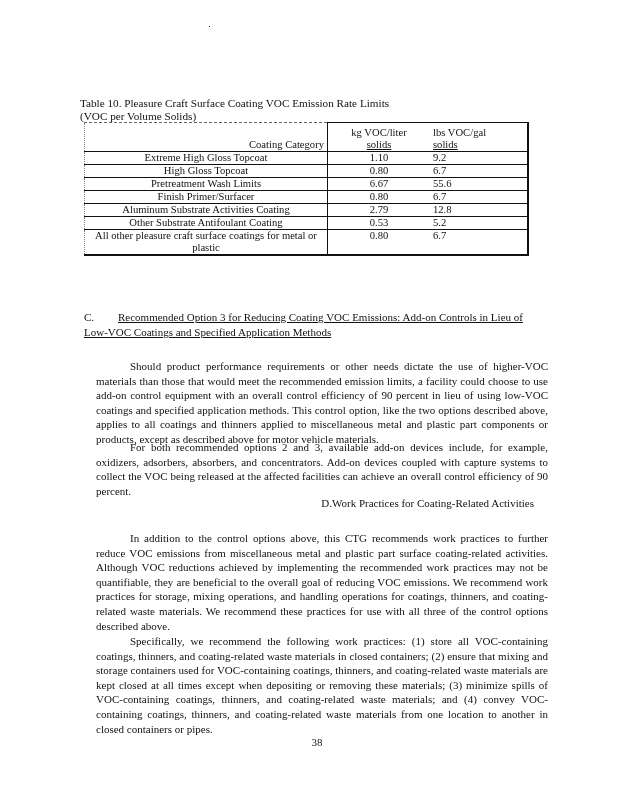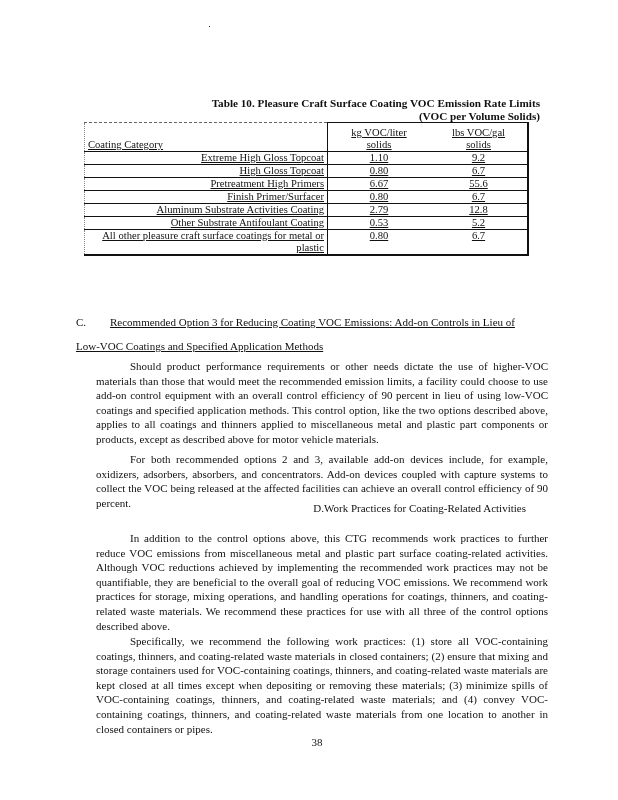--- a/index.html
+++ b/index.html
@@ -24,84 +24,83 @@
       position: absolute;
       left: 209px; top: 26px;
       width: 1px; height: 1px;
       background: #222;
     }
     .table-caption {
       position: absolute;
       left: 80px;
       width: 460px;
       top: 97px;
-      text-align: right;
+      text-align: left;
       font-size: 11.2px;
       line-height: 13px;
-      font-weight: bold;
+      font-weight: normal;
     }
     .table-wrap {
       position: absolute;
       left: 84px;
       top: 122px;
       width: 445px;
     }
     table.voc {
       border-collapse: collapse;
       width: 445px;
       font-size: 10.6px;
       line-height: 12px;
     }
     table.voc td, table.voc th {
       padding: 0 3px;
       font-weight: normal;
       vertical-align: bottom;
-      text-decoration: underline;
     }
     table.voc .col-cat {
       width: 236px;
-      text-align: right;
+      text-align: center;
       border-right: 1px solid #111;
       border-left: 1px dotted #888;
     }
     table.voc .col-kg {
       width: 96px;
       text-align: center;
     }
     table.voc .col-lbs {
-      text-align: center;
+      text-align: left;
       border-right: 2px solid #111;
     }
     table.voc thead th {
       border-top: 1px solid #111;
       border-bottom: 1px solid #111;
       height: 28px;
     }
     table.voc thead th.col-cat {
-      text-align: left;
+      text-align: right;
       border-top: 1px dashed #666;
     }
     table.voc thead th .u {
       text-decoration: underline;
     }
     table.voc tbody td {
       border-bottom: 1px solid #111;
       height: 12px;
     }
     table.voc tbody tr.last td {
       border-bottom: 2px solid #111;
       vertical-align: top;
       height: 24px;
     }
     .section-heading {
       position: absolute;
-      left: 76px;
+      left: 84px;
       width: 450px;
       font-size: 11px;
-      line-height: 24px;
+      line-height: 15px;
     }
     .section-letter {
       display: inline-block;
       width: 34px;
     }
     .section-title-u {
       text-decoration: underline;
     }
     .para {
       position: absolute;
@@ -156,21 +155,21 @@
           <td class="col-cat">Extreme High Gloss Topcoat</td>
           <td class="col-kg">1.10</td>
           <td class="col-lbs">9.2</td>
         </tr>
         <tr>
           <td class="col-cat">High Gloss Topcoat</td>
           <td class="col-kg">0.80</td>
           <td class="col-lbs">6.7</td>
         </tr>
         <tr>
-          <td class="col-cat">Pretreatment High Primers</td>
+          <td class="col-cat">Pretreatment Wash Limits</td>
           <td class="col-kg">6.67</td>
           <td class="col-lbs">55.6</td>
         </tr>
         <tr>
           <td class="col-cat">Finish Primer/Surfacer</td>
           <td class="col-kg">0.80</td>
           <td class="col-lbs">6.7</td>
         </tr>
         <tr>
           <td class="col-cat">Aluminum Substrate Activities Coating</td>
@@ -190,21 +189,21 @@
       </tbody>
     </table>
   </div>
 
   <div class="section-heading" style="top: 310px;">
     <span class="section-letter">C.</span><span class="section-title-u">Recommended Option 3 for Reducing Coating VOC Emissions: Add-on Controls in Lieu of Low-VOC Coatings and Specified Application Methods</span>
   </div>
 
   <p class="para" style="top: 347px;">Should product performance requirements or other needs dictate the use of higher-VOC materials than those that would meet the recommended emission limits, a facility could choose to use add-on control equipment with an overall control efficiency of 90 percent in lieu of using low-VOC coatings and specified application methods.  This control option, like the two options described above, applies to all coatings and thinners applied to miscellaneous metal and plastic part components or products, except as described above for motor vehicle materials.</p>
 
-  <p class="para" style="top: 440px;">For both recommended options 2 and 3, available add-on devices include, for example, oxidizers, adsorbers, absorbers, and concentrators.  Add-on devices coupled with capture systems to collect the VOC being released at the affected facilities can achieve an overall control efficiency of 90 percent.</p>
+  <p class="para" style="top: 428px;">For both recommended options 2 and 3, available add-on devices include, for example, oxidizers, adsorbers, absorbers, and concentrators.  Add-on devices coupled with capture systems to collect the VOC being released at the affected facilities can achieve an overall control efficiency of 90 percent.</p>
 
   <div class="section-heading" style="top: 496px; text-align: right;">
     <span class="section-letter">D.</span><span>Work Practices for Coating-Related Activities</span>
   </div>
 
   <p class="para" style="top: 519px;">In addition to the control options above, this CTG recommends work practices to further reduce VOC emissions from miscellaneous metal and plastic part surface coating-related activities.  Although VOC reductions achieved by implementing the recommended work practices may not be quantifiable, they are beneficial to the overall goal of reducing VOC emissions.  We recommend work practices for storage, mixing operations, and handling operations for coatings, thinners, and coating-related waste materials.  We recommend these practices for use with all three of the control options described above.</p>
 
   <p class="para" style="top: 622px;">Specifically, we recommend the following work practices: (1) store all VOC-containing coatings, thinners, and coating-related waste materials in closed containers; (2) ensure that mixing and storage containers used for VOC-containing coatings, thinners, and coating-related waste materials are kept closed at all times except when depositing or removing these materials; (3) minimize spills of VOC-containing coatings, thinners, and coating-related waste materials; and (4) convey VOC-containing coatings, thinners, and coating-related waste materials from one location to another in closed containers or pipes.</p>
 
   <div class="page-number">38</div>

